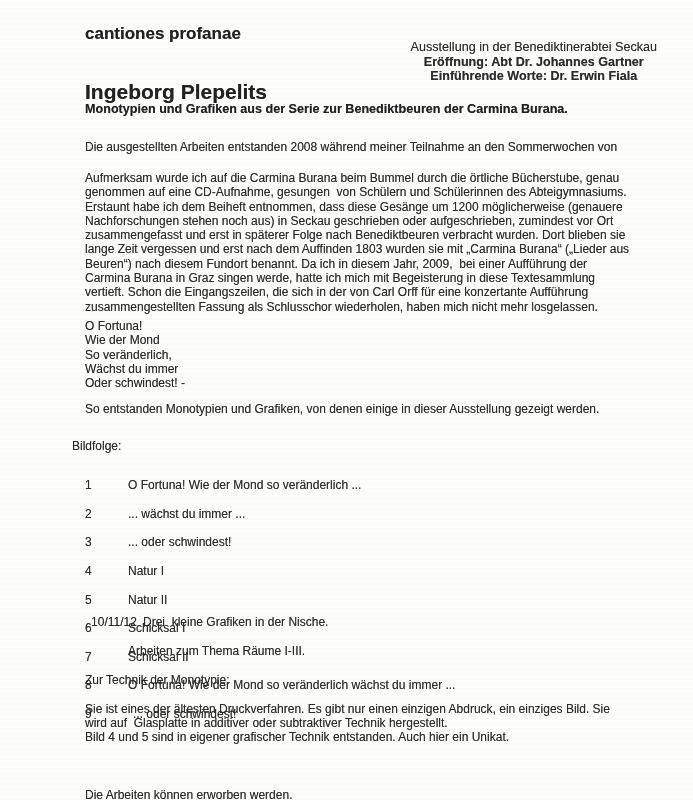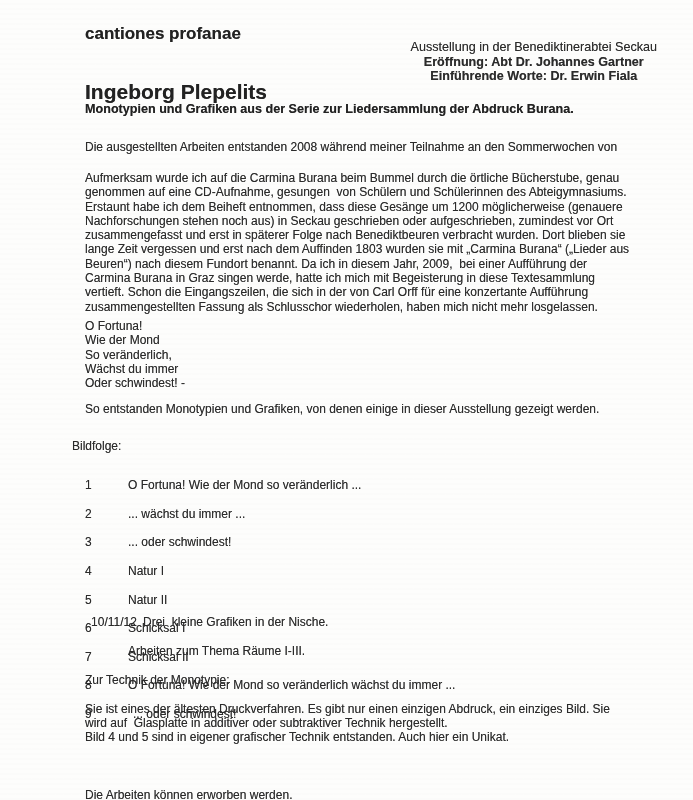--- a/index.html
+++ b/index.html
@@ -73,21 +73,21 @@
   <div class="abs doc-title">cantiones profanae</div>
 
   <div class="abs event-block">
     <div>Ausstellung in der Benediktinerabtei Seckau</div>
     <div class="bold">Eröffnung: Abt Dr. Johannes Gartner</div>
     <div class="bold">Einführende Worte: Dr. Erwin Fiala</div>
   </div>
 
   <div class="abs artist">Ingeborg Plepelits</div>
 
-  <div class="abs subtitle">Monotypien und Grafiken aus der Serie zur Liedersammlung der Abdruck Burana.</div>
+  <div class="abs subtitle">Monotypien und Grafiken aus der Serie zur Benediktbeuren der Carmina Burana.</div>
 
   <div class="abs intro body-text">
     <span class="line">Die ausgestellten Arbeiten entstanden 2008 während meiner Teilnahme an den Sommerwochen von</span>
   </div>
 
   <div class="abs discovery body-text">Aufmerksam wurde ich auf die Carmina Burana beim Bummel durch die örtliche Bücherstube, genau
 genommen auf eine CD-Aufnahme, gesungen &nbsp;von Schülern und Schülerinnen des Abteigymnasiums.
 Erstaunt habe ich dem Beiheft entnommen, dass diese Gesänge um 1200 möglicherweise (genauere
 Nachforschungen stehen noch aus) in Seckau geschrieben oder aufgeschrieben, zumindest vor Ort
 zusammengefasst und erst in späterer Folge nach Benediktbeuren verbracht wurden. Dort blieben sie

